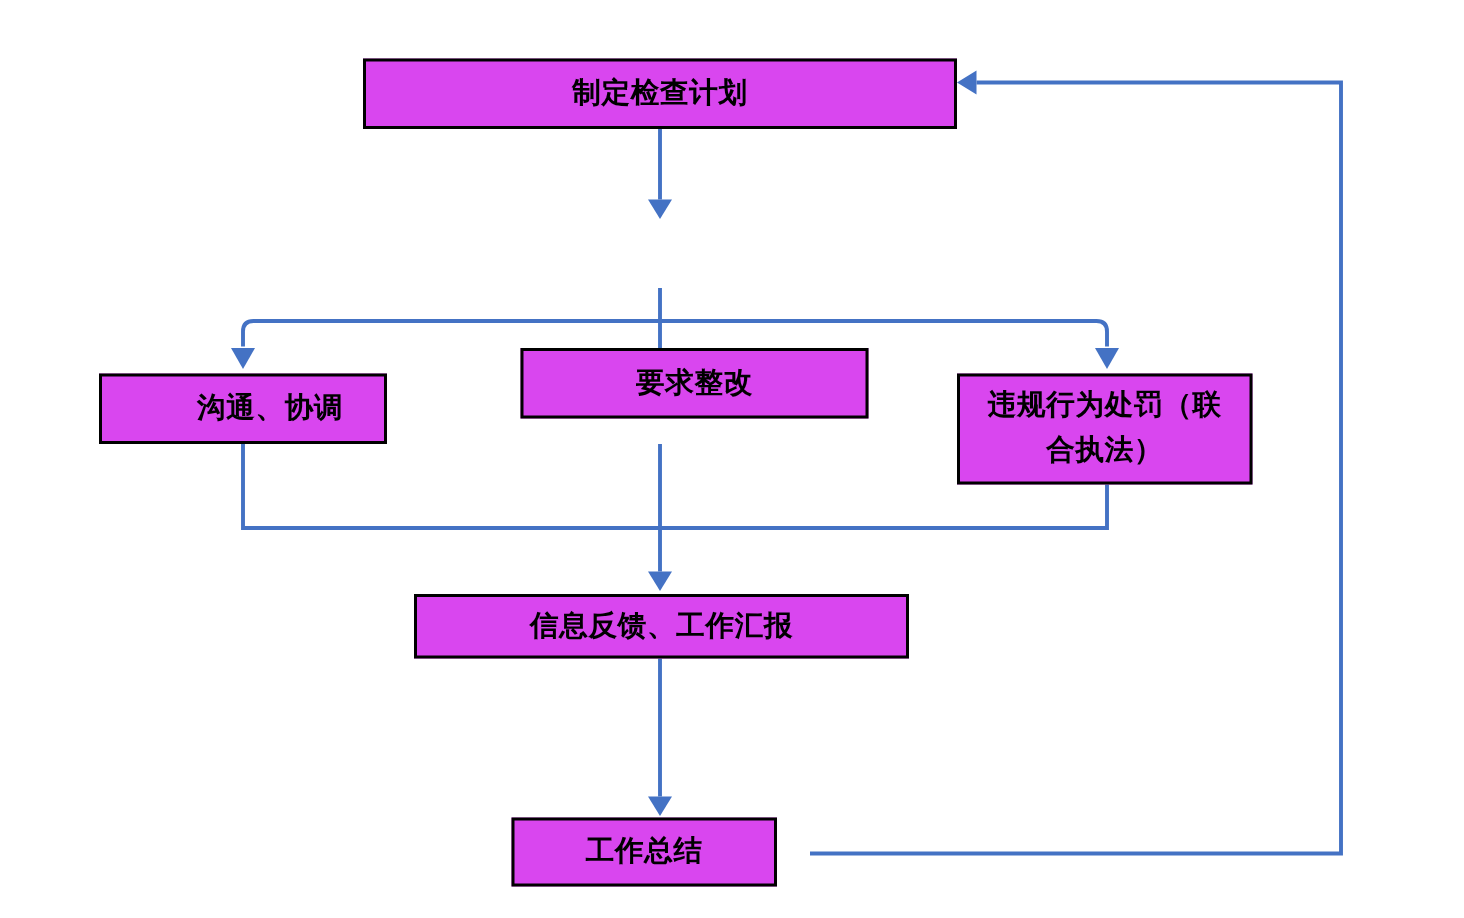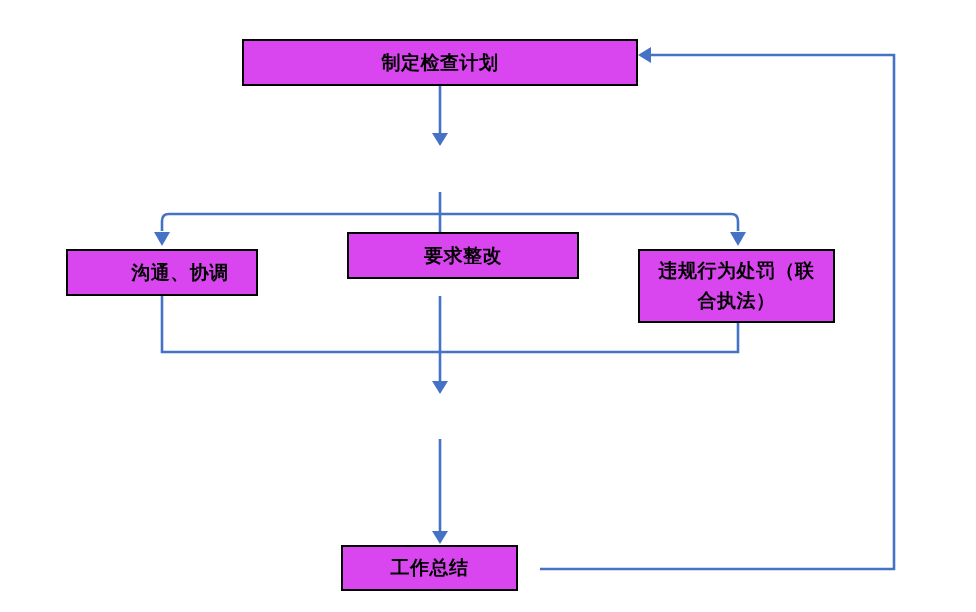--- a/index.html
+++ b/index.html
@@ -122,18 +122,21 @@
 
   <div class="node-box" style="left:347px; top:232px; width:232px; height:47px;">
     <span class="node-label">要求整改</span>
   </div>
 
   <div class="node-box" style="left:638px; top:249px; width:197px; height:74px;">
     <span class="node-label">违规行为处罚（联
 合执法）</span>
   </div>
 
+  <div class="node-box" style="left:276px; top:396px; width:330px; height:43px;">
+    <span class="node-label">信息反馈、工作汇报</span>
+  </div>
 
   <div class="node-box" style="left:341px; top:545px; width:177px; height:46px;">
     <span class="node-label">工作总结</span>
   </div>
 
 </div>
 
 </body></html>

